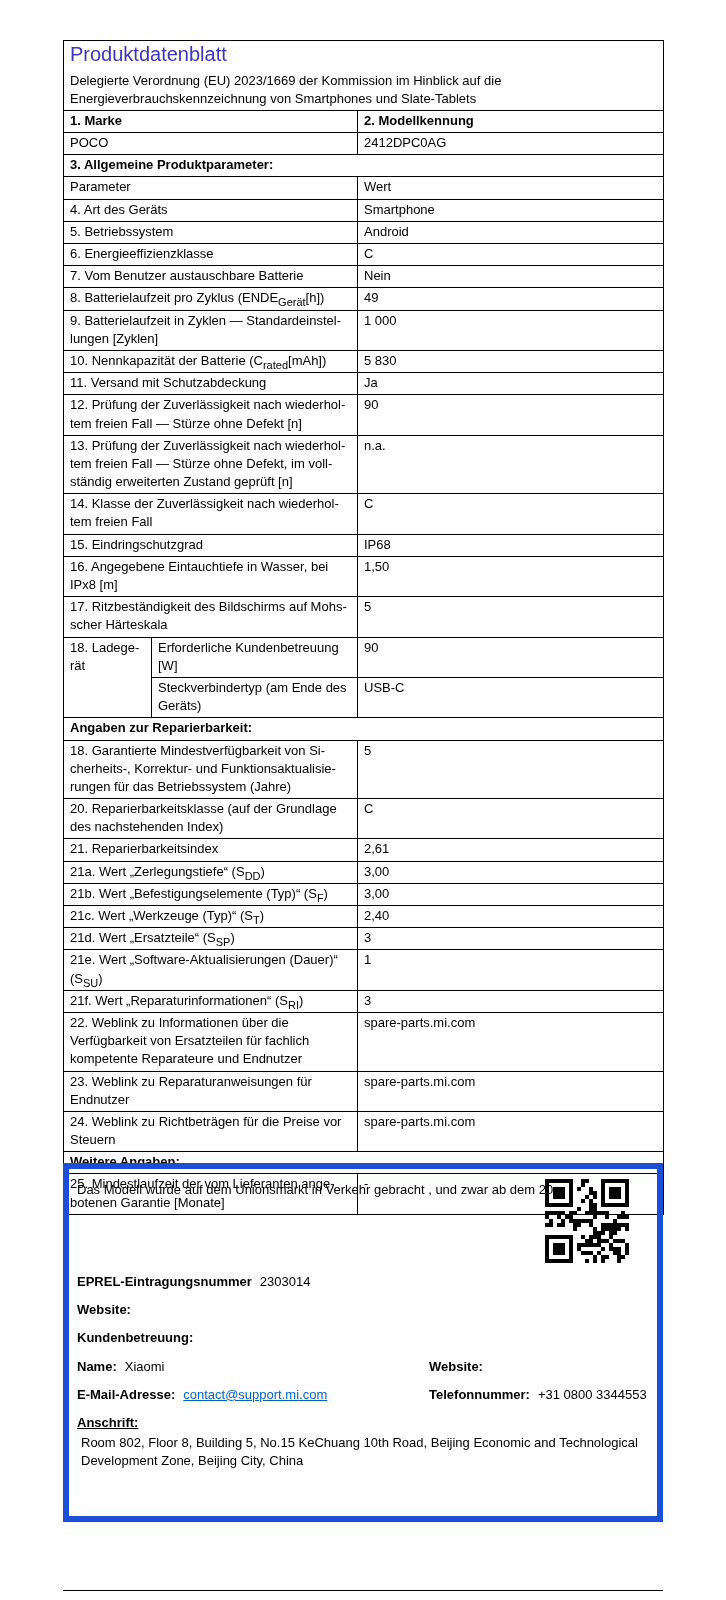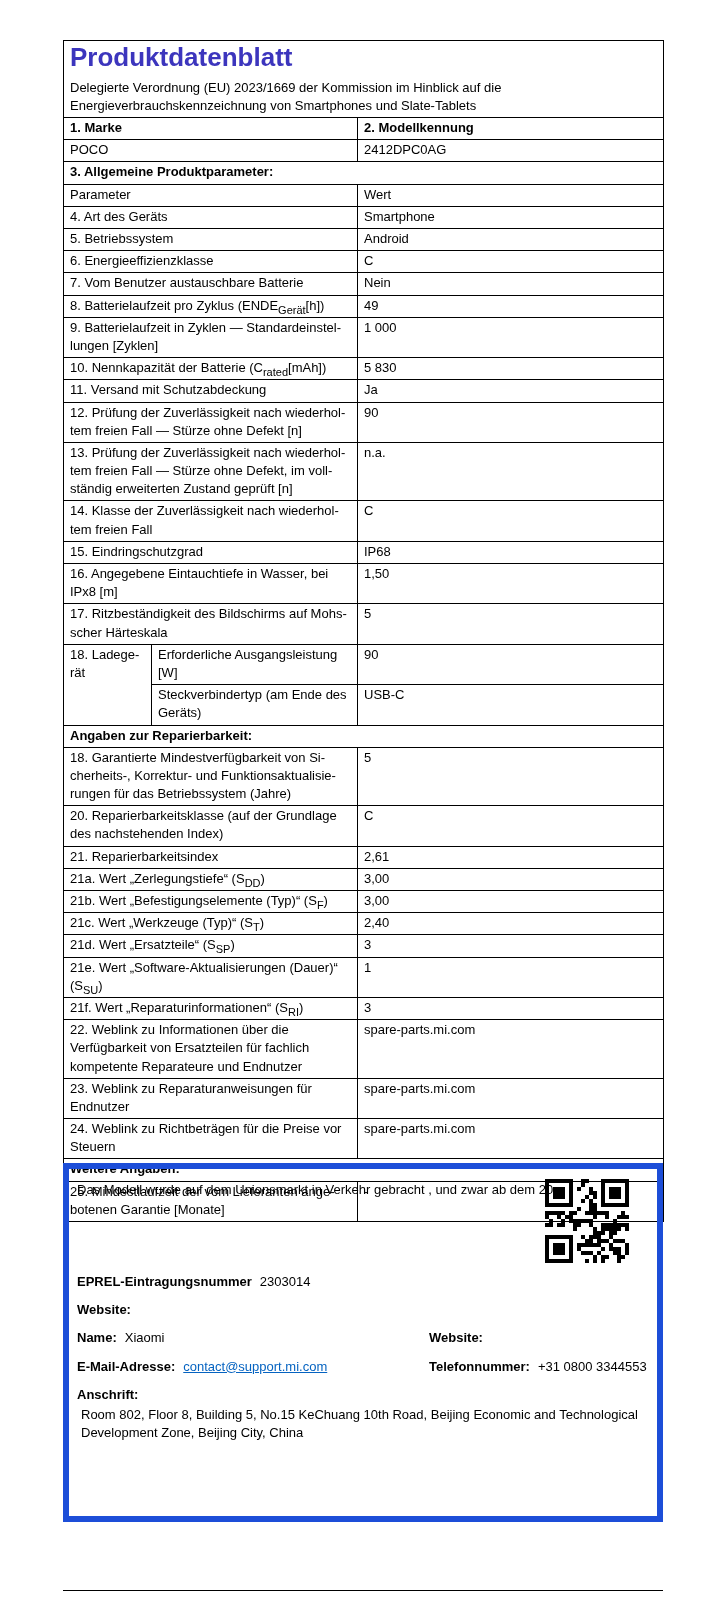--- a/index.html
+++ b/index.html
@@ -12,21 +12,21 @@
     width:726px;height:1600px;position:relative;overflow:hidden;
     font-family:"Liberation Sans",sans-serif;font-size:13px;color:#000;
   }
   .page{position:absolute;left:63px;top:40px;width:600px;}
   table.product{width:100%;border-collapse:collapse;table-layout:fixed;}
   table.product td{
     border:1px solid #000;padding:1px 6px 2px 6px;vertical-align:top;line-height:1.4;
     overflow:hidden;
   }
   td.title-cell{padding:7px 9px 9px 9px;}
-  h1{font-size:26px;font-weight:bold;color:var(--title-color);line-height:1.2;}
+  h1{font-size:20px;font-weight:normal;color:var(--title-color);line-height:1.2;}
   .subtitle{margin-top:6px;line-height:1.38;width:575px;}
   .b{font-weight:bold;}
   td.indent{padding-left:22px;}
   td.vindent{padding-left:13px;}
   sub{font-size:11px;line-height:0;}
   
   .info-box{
     position:absolute;left:63px;top:1163px;width:600px;height:359px;
     border:6px solid #1d4ed8;padding:12px 8px 8px 8px;line-height:1.4;
   }
@@ -127,21 +127,21 @@
         <tr>
           <td colspan="2">16. Angegebene Eintauchtiefe in Wasser, bei IPx8 [m]</td>
           <td>1,50</td>
         </tr>
         <tr>
           <td colspan="2">17. Ritzbeständigkeit des Bildschirms auf Mohs­scher Härteskala</td>
           <td>5</td>
         </tr>
         <tr>
           <td rowspan="2">18. Ladege­rät</td>
-          <td>Erforderliche Ausgangsleistung [W]</td>
+          <td>Erforderliche Kundenbetreuung [W]</td>
           <td>90</td>
         </tr>
         <tr>
           <td>Steckverbindertyp (am Ende des Geräts)</td>
           <td>USB-C</td>
         </tr>
         <tr>
           <td class="b" colspan="3">Angaben zur Reparierbarkeit:</td>
         </tr>
         <tr>
@@ -434,40 +434,45 @@
       <span class="b">EPREL-Eintragungsnummer</span><span class="gap"></span><span>2303014</span>
     </div>
   </div>
 
   <div class="irow">
     <div class="r">
       <span class="b">Website:</span>
     </div>
   </div>
 
+  <div class="irow">
+    <div class="l">
+      <span class="b">Kundenbetreuung:</span>
+    </div>
+  </div>
 
   <div class="irow">
     <div class="l">
       <span class="b">Name:</span><span class="gap"></span><span>Xiaomi</span>
     </div>
     <div class="r">
       <span class="b">Website:</span>
     </div>
   </div>
 
   <div class="irow">
     <div class="l">
       <span class="b">E-Mail-Adresse:</span><span class="gap"></span><a href="#">contact@support.mi.com</a>
     </div>
     <div class="r">
       <span class="b">Telefonnummer:</span><span class="gap"></span><span>+31 0800 3344553</span>
     </div>
   </div>
 
-  <div class="irow" style="margin-bottom:2px;">
+  <div class="irow" style="margin-bottom:2px;text-decoration:underline;">
     <div class="l">
       <span class="b">Anschrift:</span>
     </div>
   </div>
   <p class="addr">Room 802, Floor 8, Building 5, No.15 KeChuang 10th Road, Beijing Economic and Technological Development Zone, Beijing City, China</p>
 </div>
 
 <div class="bottom-rule"></div>
 
 </body></html>

